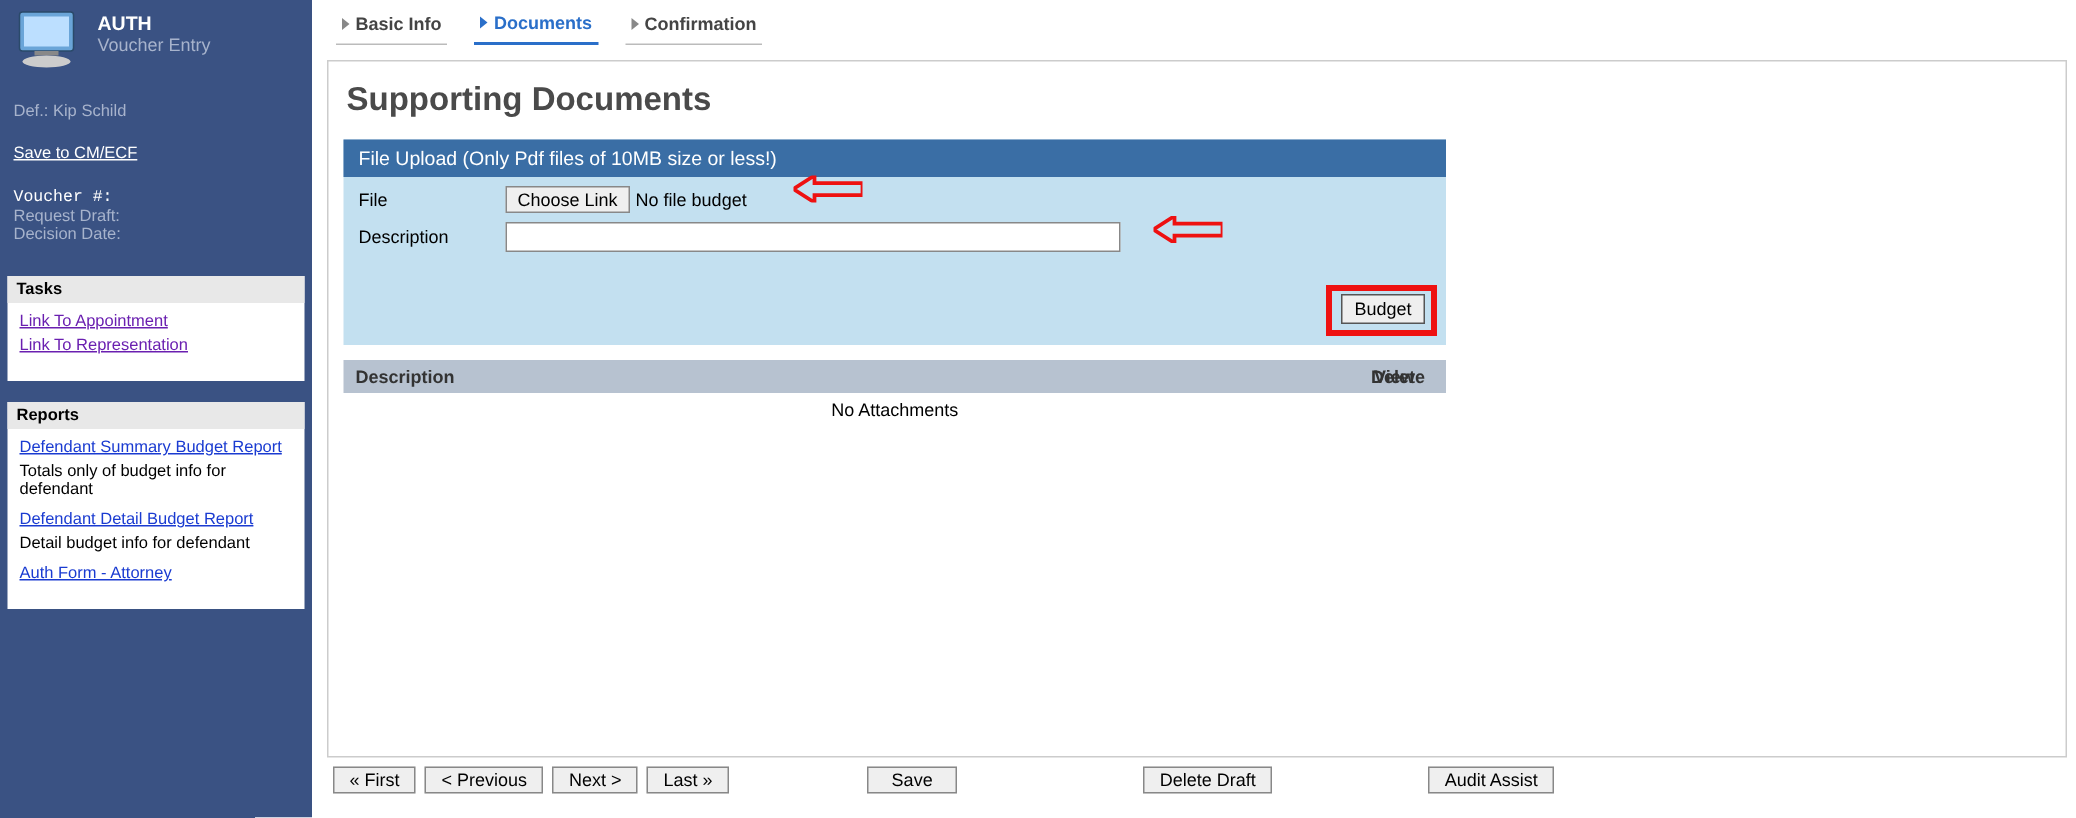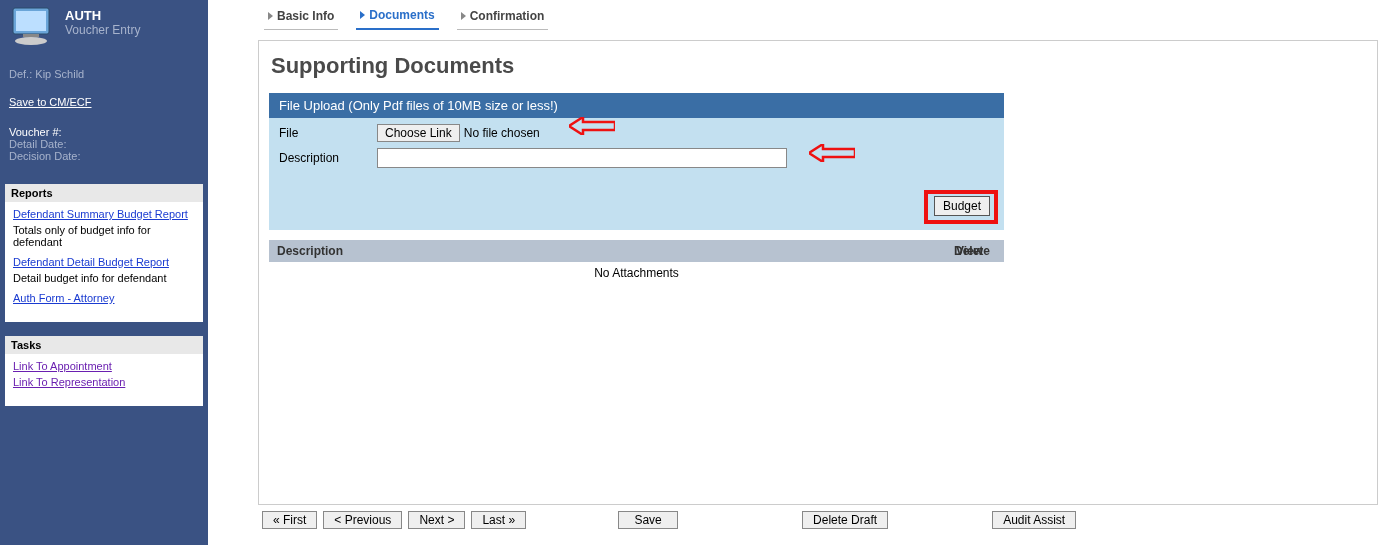--- a/index.html
+++ b/index.html
@@ -52,21 +52,21 @@
     .link-cmecf {
       color: #fff;
       text-decoration: underline;
       padding: 8px 4px 8px 4px;
       display: inline-block;
     }
     .voucher-block {
       padding: 10px 4px 8px 4px;
       color: #a7b3cc;
     }
-    .voucher-block .voucher-hdr { color:#fff; }
+    .voucher-block .voucher-hdr { color:#fff;font-family:Liberation Mono, monospace; }
     .panel {
       background: #fff;
       color: #000;
       margin-top: 14px;
       padding-bottom: 8px;
     }
     .panel-header {
       background: #e8e8e8;
       color: #000;
       font-weight: bold;
@@ -84,21 +84,20 @@
     .panel-body .visited { color:#6a1fb0; }
     .panel-body p { font-size:11px; color:#000; margin:0 0 8px 0; }
 
     .main {
       flex: 1;
       background: #fff;
       padding: 4px 6px 0 10px;
       position: relative;
       display:flex;
       flex-direction:column;
-      margin-left:40px;
     }
     .tabs {
       display: flex;
       gap: 18px;
       padding-left: 6px;
     }
     .tab {
       display: flex;
       align-items: center;
       gap: 4px;
@@ -248,42 +247,42 @@
         <div class="sidebar-subtitle">Voucher Entry</div>
       </div>
     </div>
     <div class="def-line">
       <span>Def.:</span>
       <span>Kip Schild</span>
     </div>
     <a href="#" class="link-cmecf">Save to CM/ECF</a>
     <div class="voucher-block">
       <div class="voucher-hdr">Voucher #:</div>
-      <div>Detail Date:</div>
+      <div>Request Draft:</div>
       <div>Decision Date:</div>
+    </div>
+
+    <div class="panel">
+      <div class="panel-header">Tasks</div>
+      <div class="panel-body">
+        <a href="#" class="visited">Link To Appointment</a><br>
+        <a href="#" class="visited">Link To Representation</a>
+      </div>
     </div>
 
     <div class="panel">
       <div class="panel-header">Reports</div>
       <div class="panel-body">
         <a href="#">Defendant Summary Budget Report</a>
         <p>Totals only of budget info for defendant</p>
         <a href="#">Defendant Detail Budget Report</a>
         <p>Detail budget info for defendant</p>
         <a href="#">Auth Form - Attorney</a>
       </div>
     </div>
-
-    <div class="panel">
-      <div class="panel-header">Tasks</div>
-      <div class="panel-body">
-        <a href="#" class="visited">Link To Appointment</a><br>
-        <a href="#" class="visited">Link To Representation</a>
-      </div>
-    </div>
   </aside>
 
   <main class="main">
     <nav class="tabs">
       <div class="tab">
         <span class="caret"></span>
         <span>Basic Info</span>
       </div>
       <div class="tab active">
         <span class="caret"></span>
@@ -297,21 +296,21 @@
 
     <div class="content-frame">
       <h1 class="page-title">Supporting Documents</h1>
 
       <div class="upload-panel">
         <div class="upload-title">File Upload (Only Pdf files of 10MB size or less!)</div>
 
         <div class="form-row">
           <div class="form-label">File</div>
           <button class="file-btn">Choose Link</button>
-          <span class="file-status">No file chosen</span>
+          <span class="file-status">No file budget</span>
         </div>
 
         <div class="form-row">
           <div class="form-label">Description</div>
           <input type="text" class="desc-input" style="">
         </div>
 
         <div class="upload-btn-wrap">
           <button class="upload-btn">Budget</button>
         </div>

